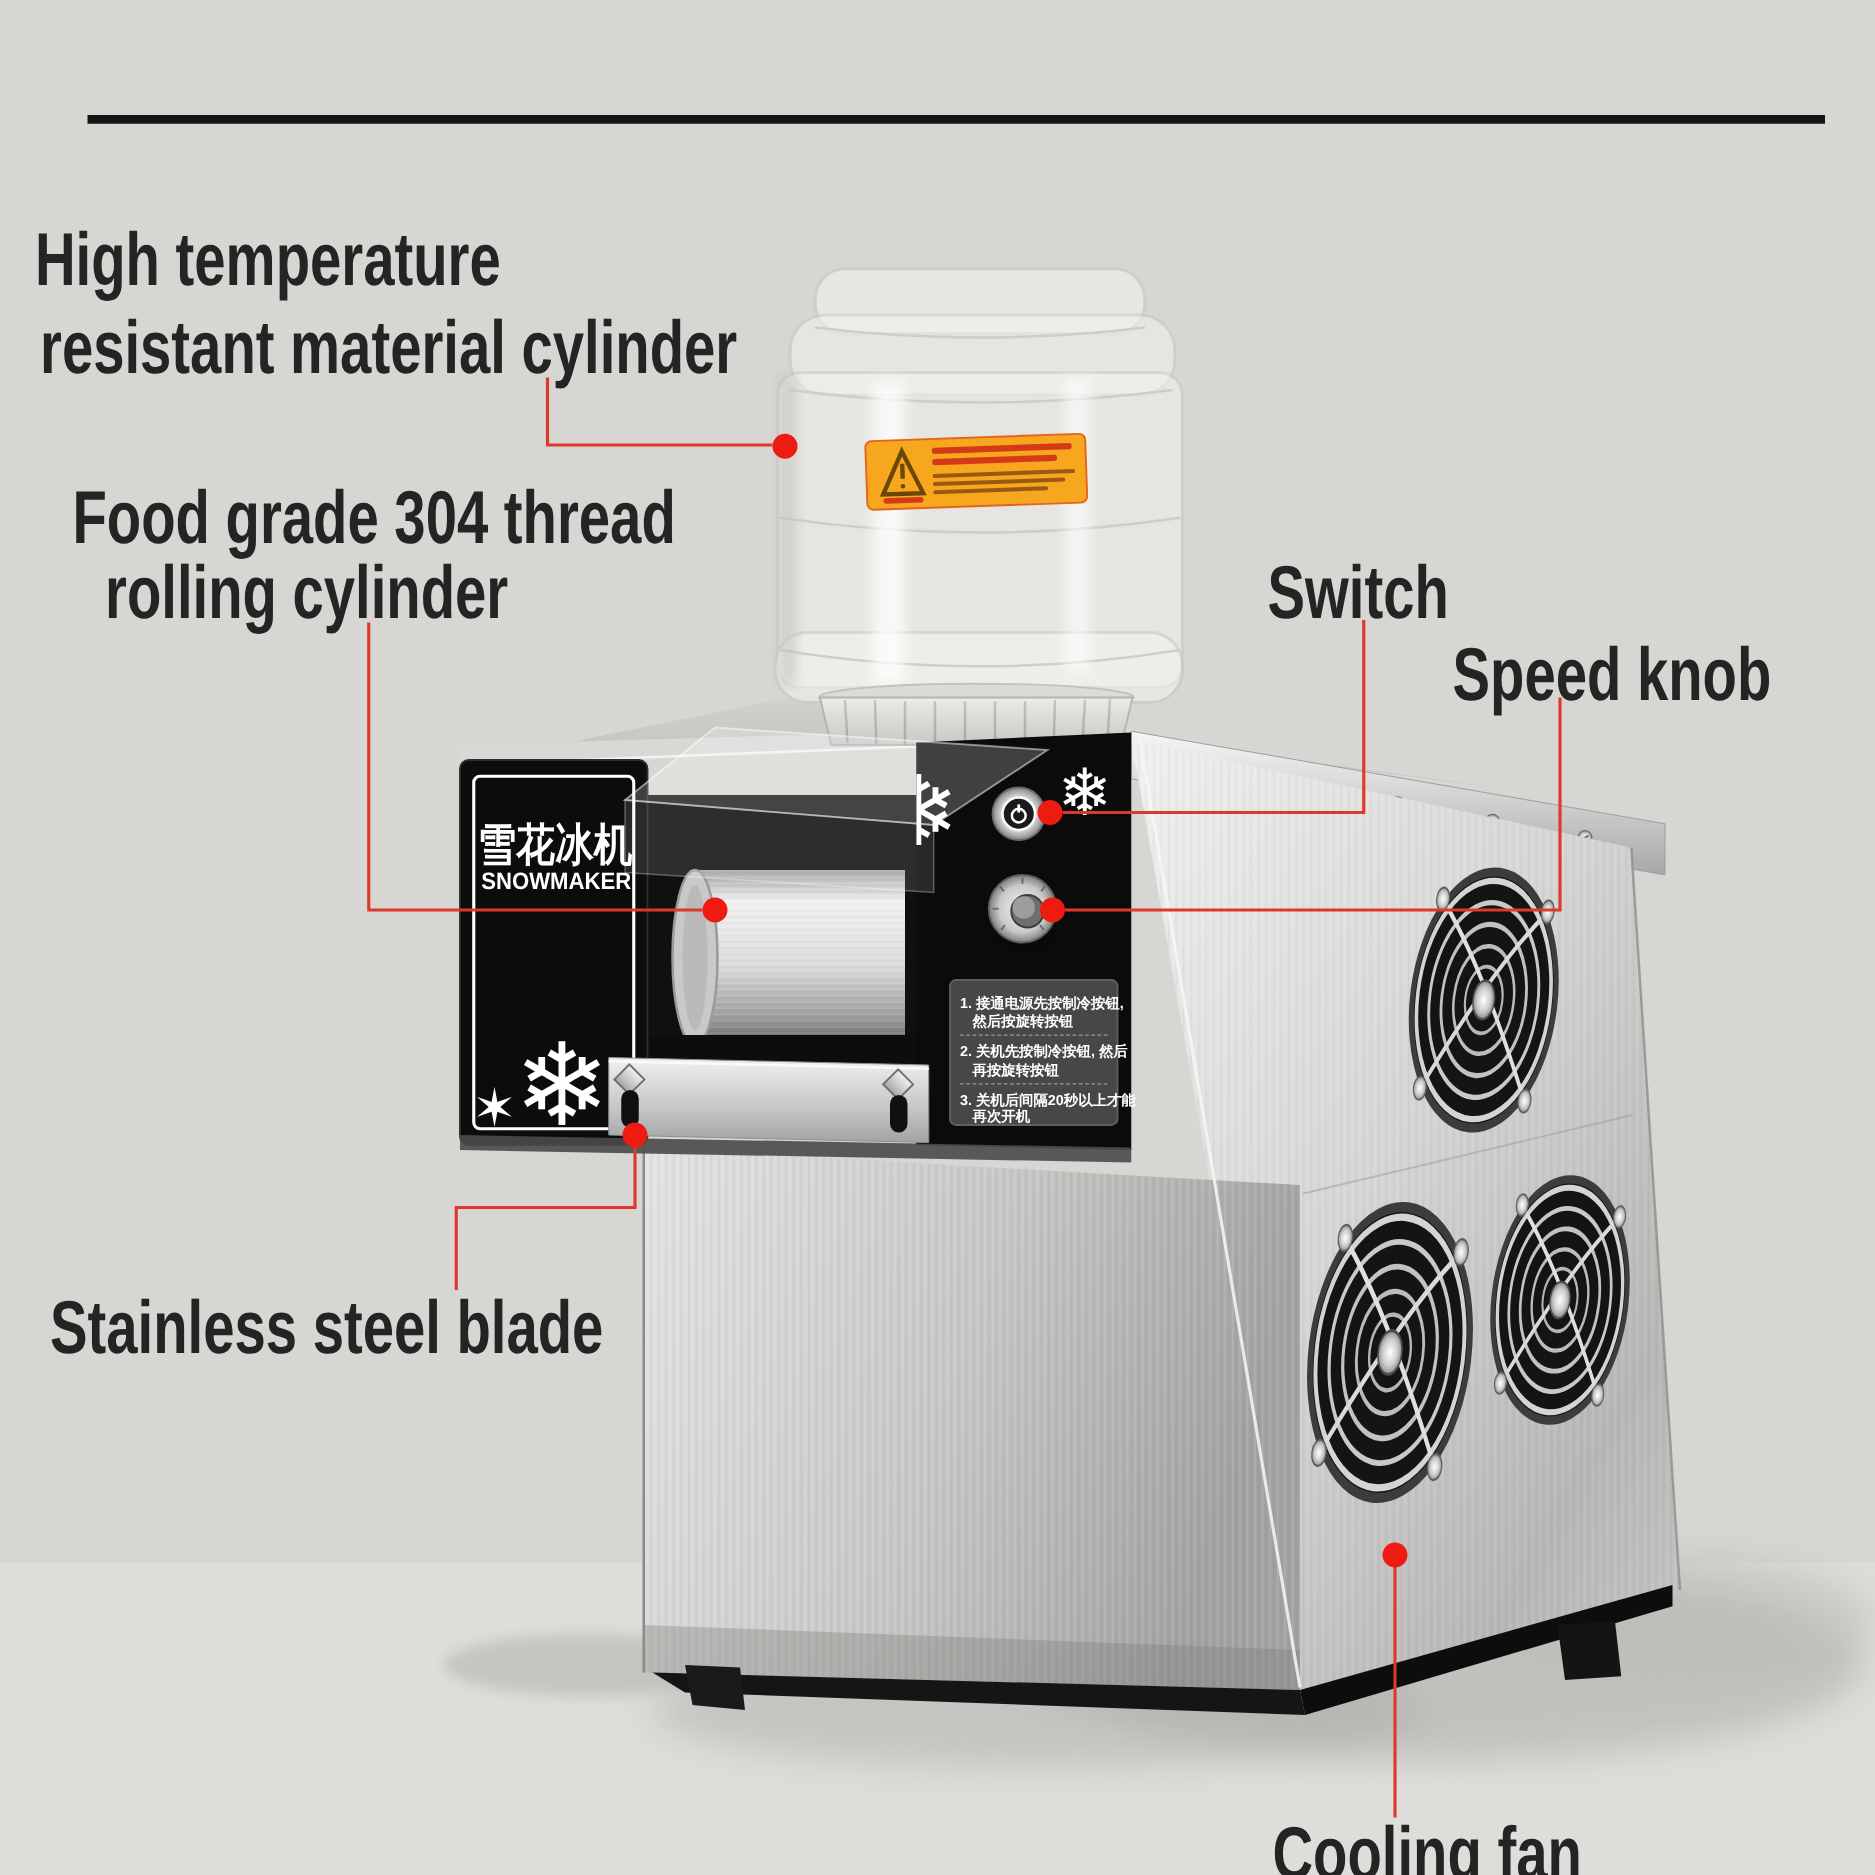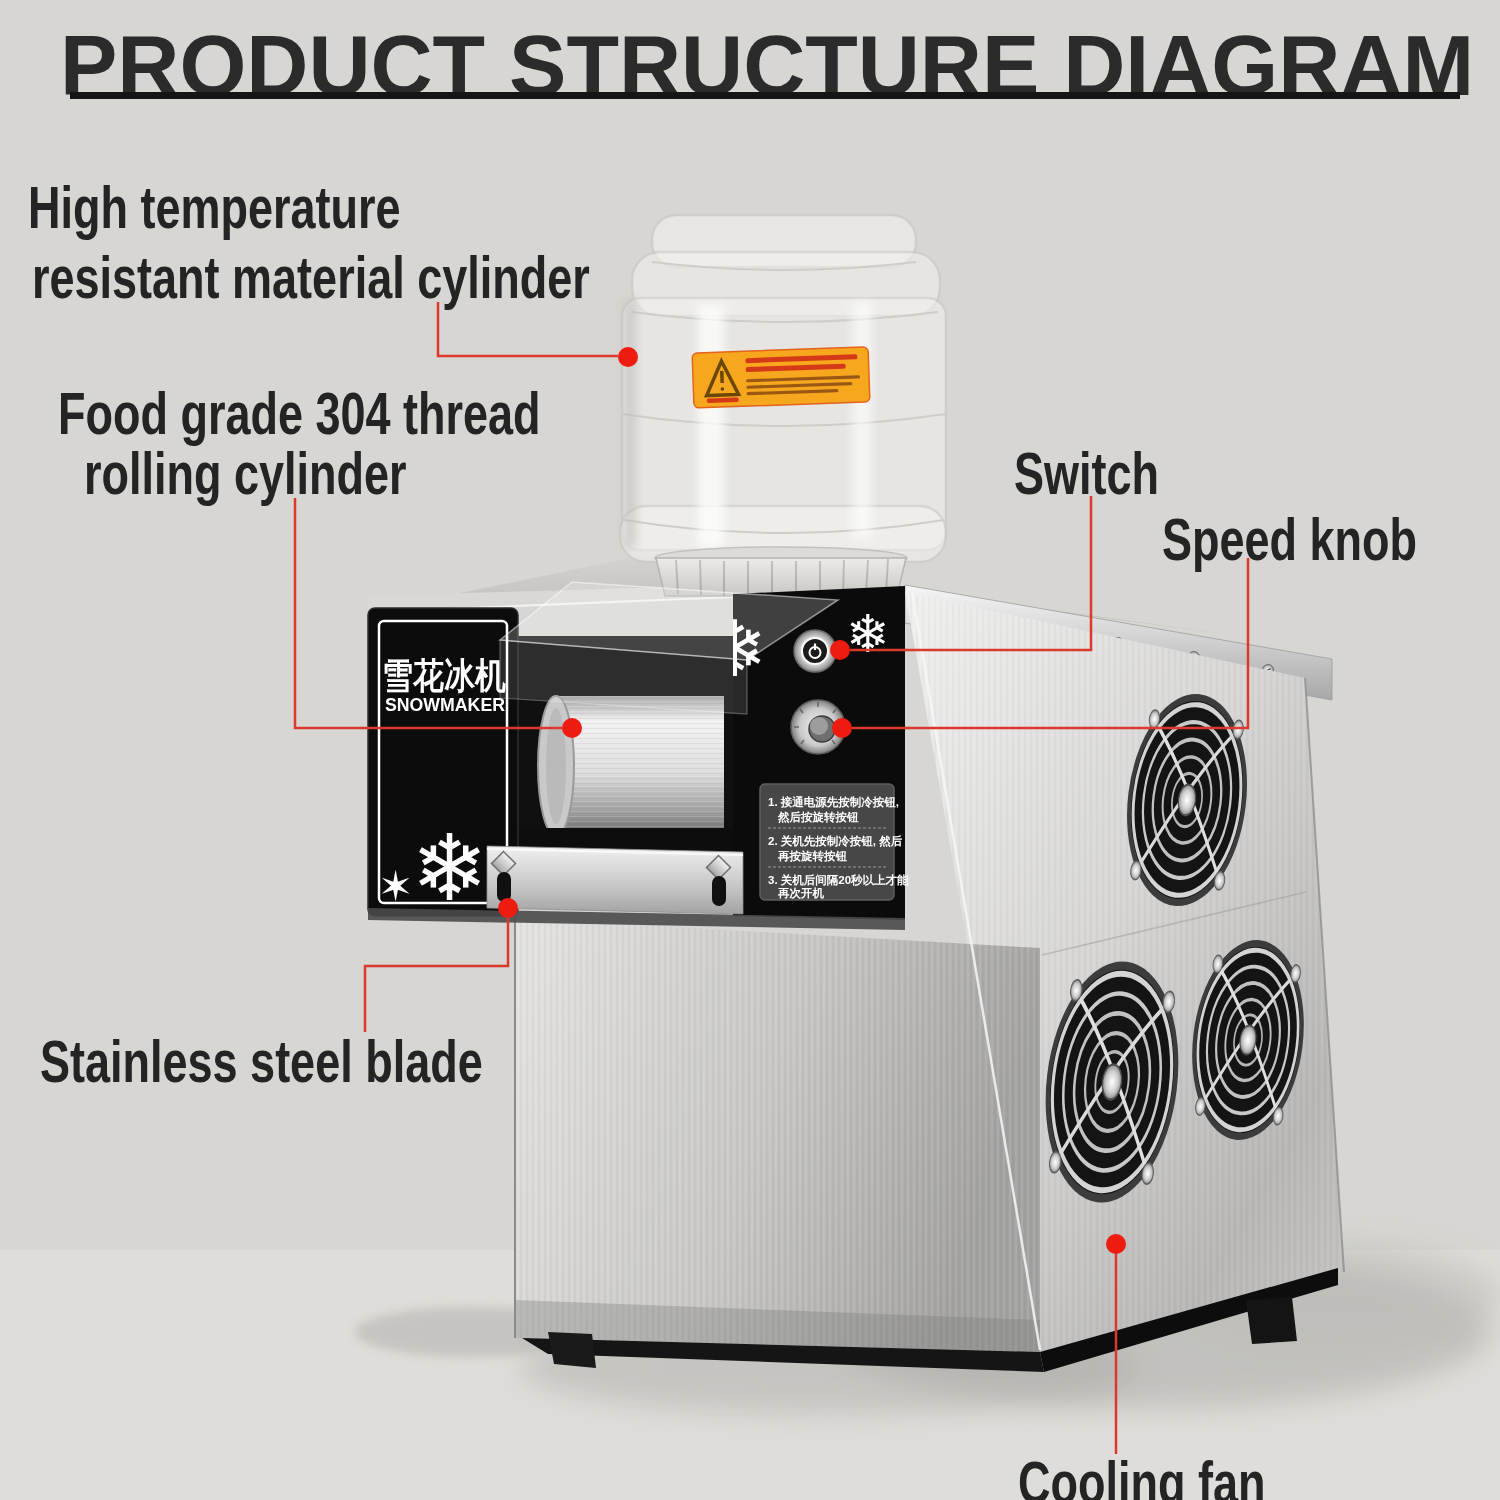--- a/index.html
+++ b/index.html
@@ -300,21 +300,20 @@
   <g fill="#ee1b10">
     <circle cx="628" cy="357" r="10"></circle>
     <circle cx="572" cy="728" r="10"></circle>
     <circle cx="840" cy="650" r="10"></circle>
     <circle cx="842" cy="728" r="10"></circle>
     <circle cx="508" cy="908" r="10"></circle>
     <circle cx="1116" cy="1244" r="10"></circle>
   </g>
 </svg>
 
-<div class="title">PRODUCT STRUCTURE DIAGRAM</div>
 <div class="rule"></div>
 
 <div class="lbl" style="left:28px;top:178px;">High temperature</div>
 <div class="lbl" style="left:32px;top:248px;">resistant material cylinder</div>
 <div class="lbl" style="left:58px;top:384px;">Food grade 304 thread</div>
 <div class="lbl" style="left:84px;top:444px;">rolling cylinder</div>
 <div class="lbl" style="left:1014px;top:444px;">Switch</div>
 <div class="lbl" style="left:1162px;top:510px;">Speed knob</div>
 <div class="lbl" style="left:40px;top:1032px;">Stainless steel blade</div>
 <div class="lbl" style="left:1018px;top:1453px;">Cooling fan</div>

